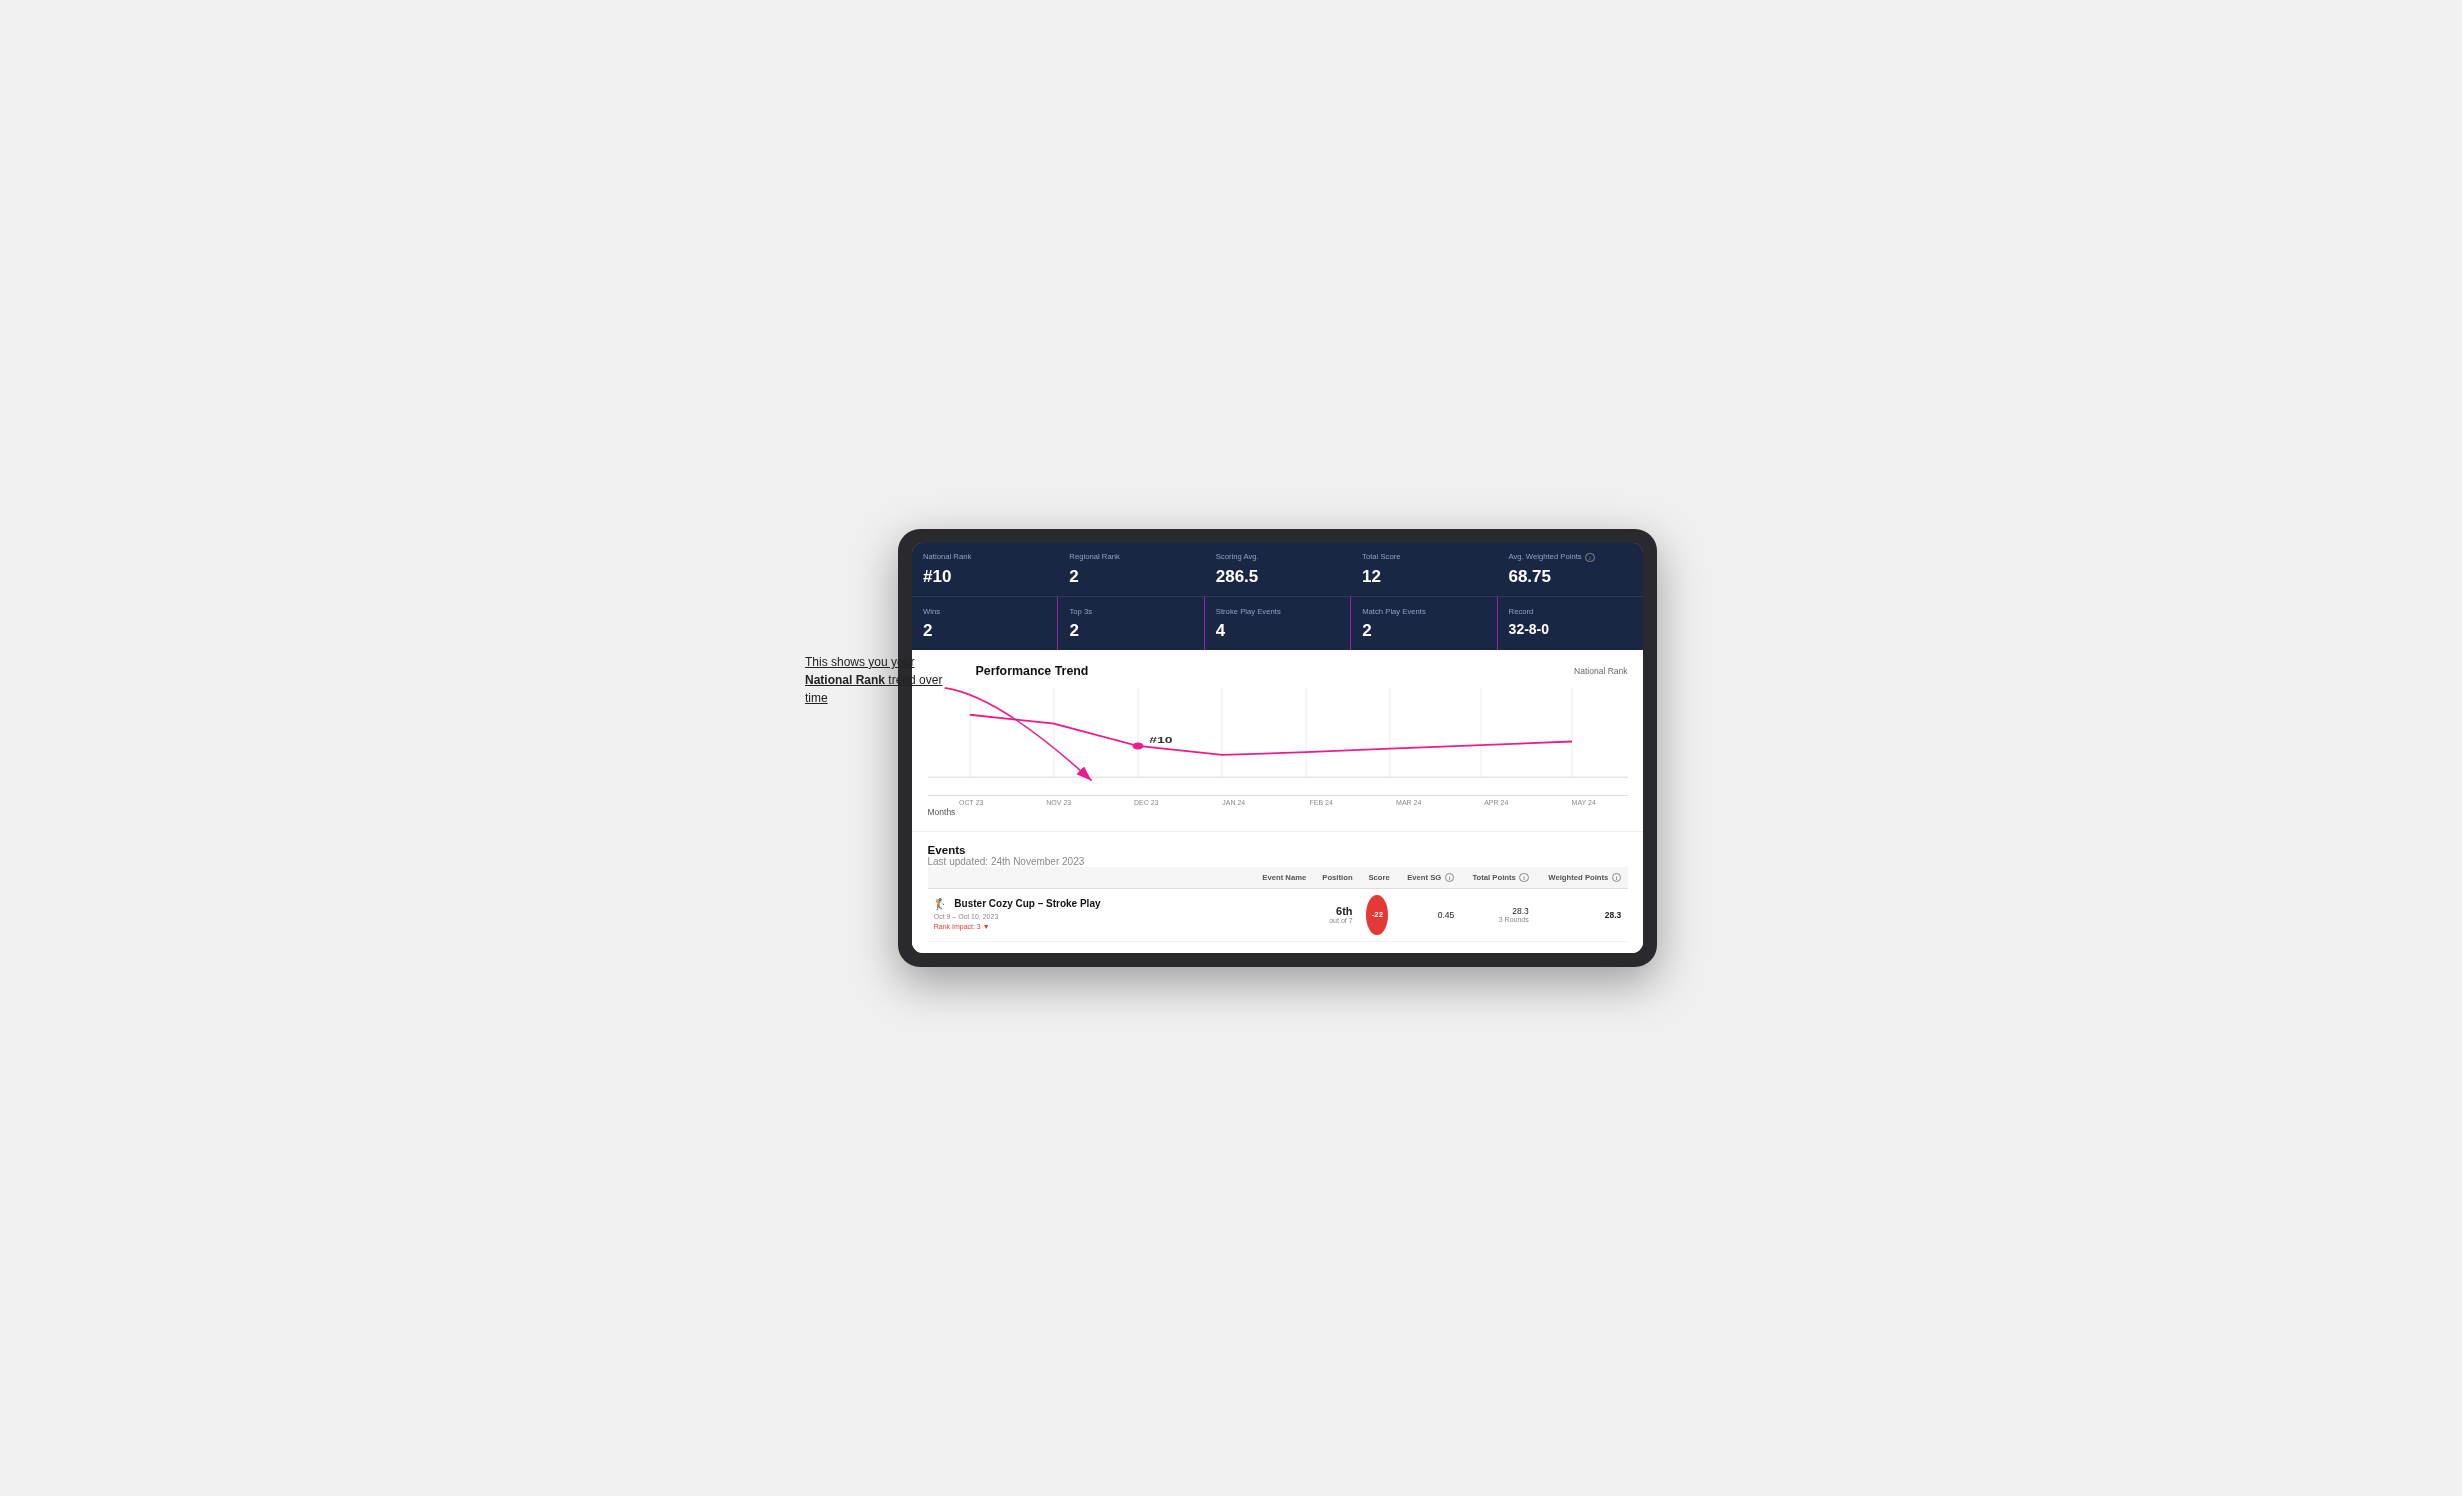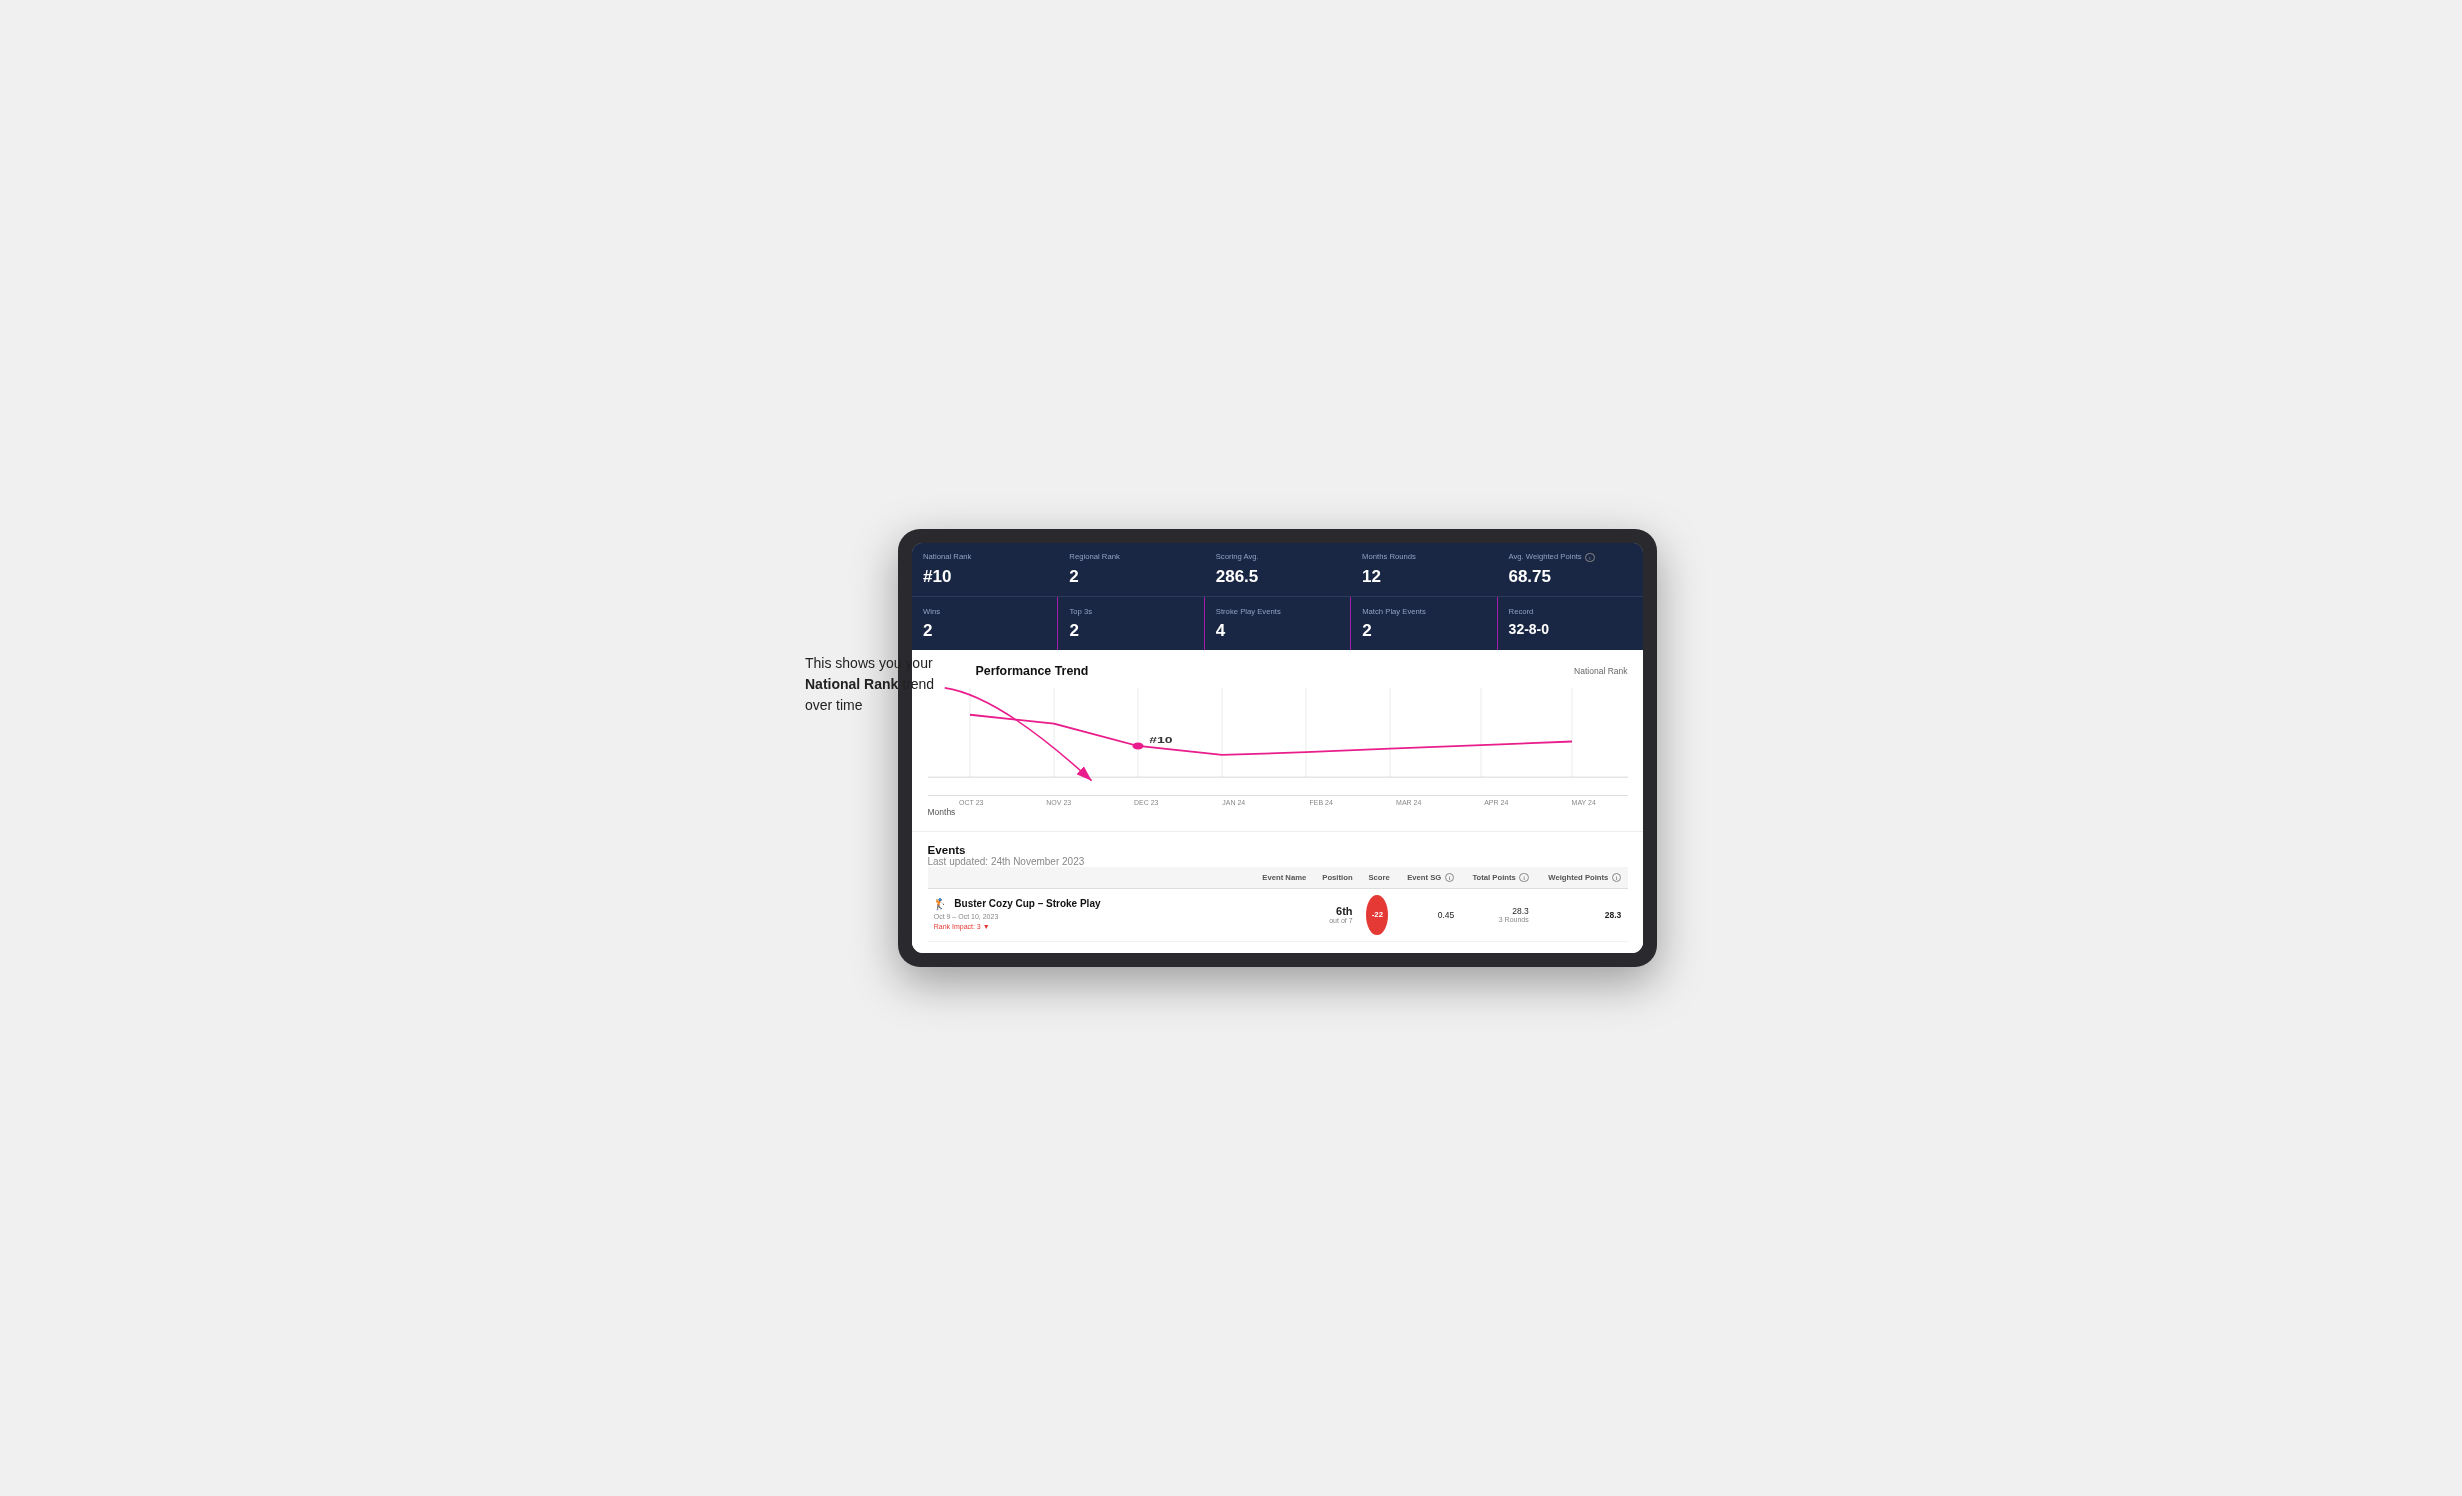--- a/index.html
+++ b/index.html
@@ -15,24 +15,25 @@
     .scene {
       position: relative;
       width: 100%;
       max-width: 852px;
     }
     .annotation {
       position: absolute;
       left: 0;
       top: 124px;
       width: 155px;
-      font-size: 14px;
+      font-size: 12px;
       color: #222;
       line-height: 1.5;
       z-index: 10;
+      text-decoration: underline;
     }
     .annotation strong { font-weight: 700; }
     .arrow-line {
       position: absolute;
       left: 132px;
       top: 151px;
       width: 201px;
       height: 124px;
       z-index: 10;
       pointer-events: none;
@@ -245,21 +246,21 @@
         </div>
         <div class="stat-cell">
           <div class="stat-label">Regional Rank</div>
           <div class="stat-value">2</div>
         </div>
         <div class="stat-cell">
           <div class="stat-label">Scoring Avg.</div>
           <div class="stat-value">286.5</div>
         </div>
         <div class="stat-cell">
-          <div class="stat-label">Months Rounds</div>
+          <div class="stat-label">Total Score</div>
           <div class="stat-value">12</div>
         </div>
         <div class="stat-cell">
           <div class="stat-label">Avg. Weighted Points <span class="info-icon">i</span></div>
           <div class="stat-value">68.75</div>
         </div>
       </div>
 
       <div class="stats-row2">
         <div class="stat-cell">

